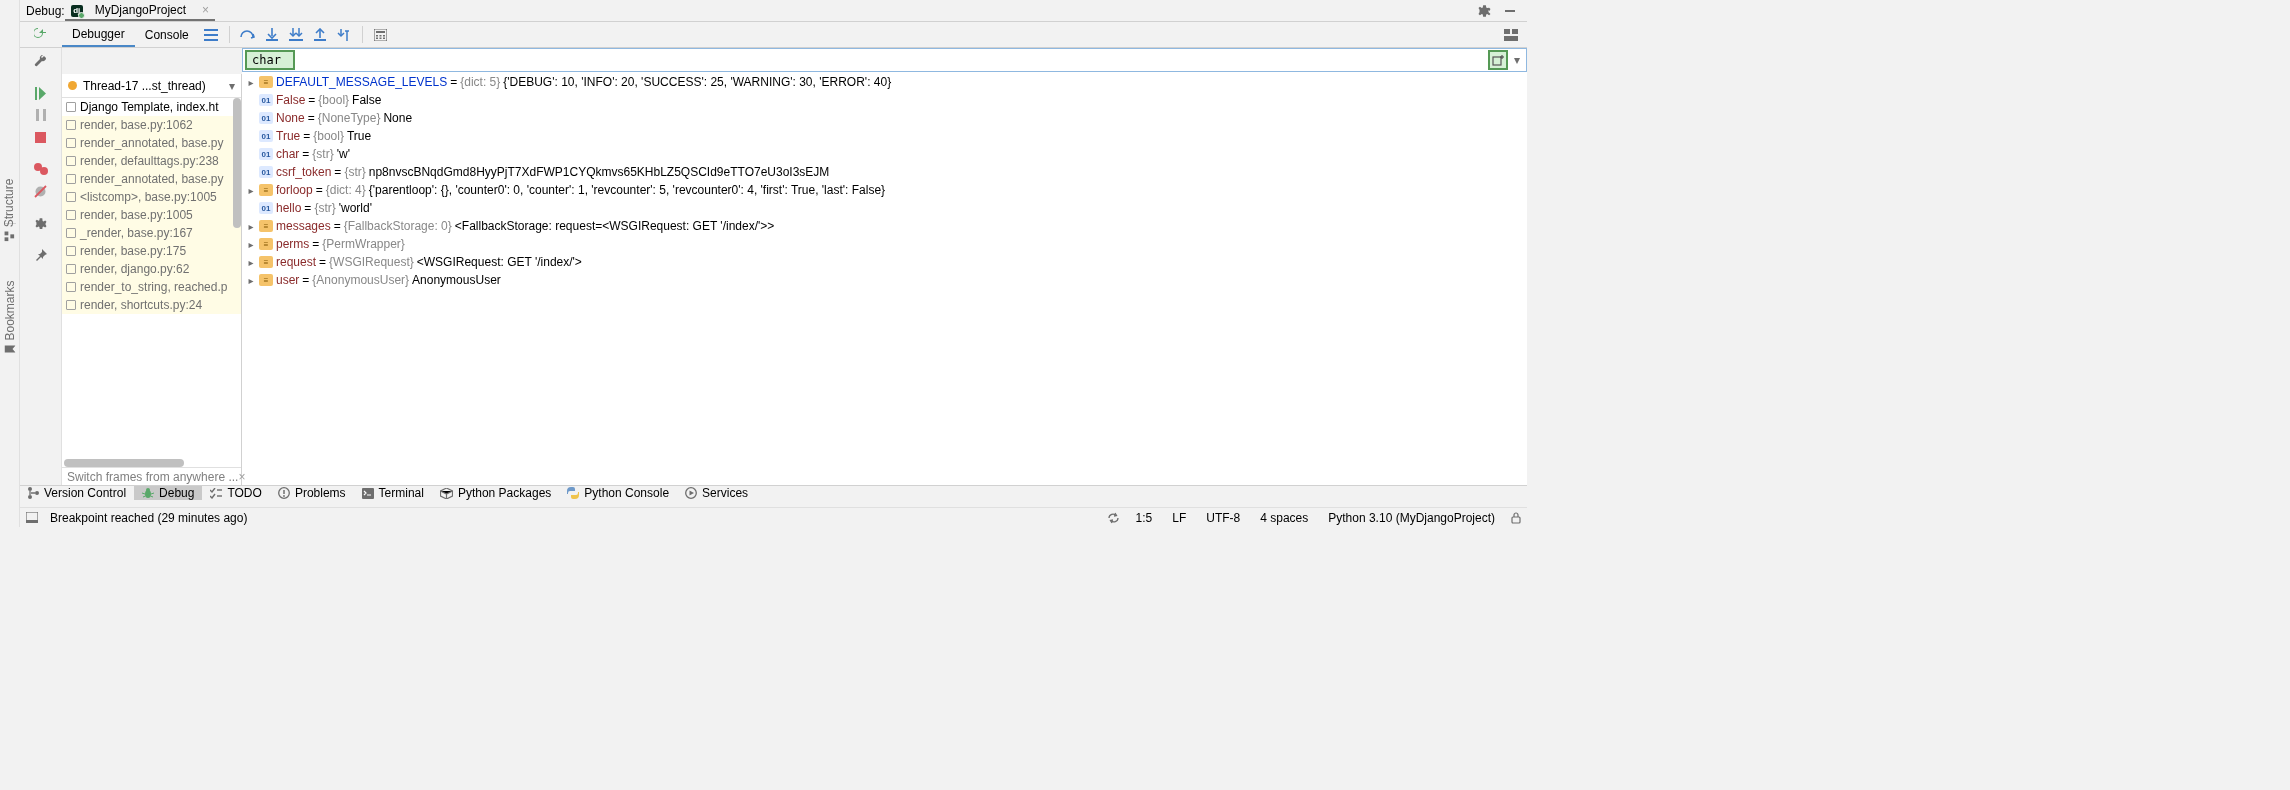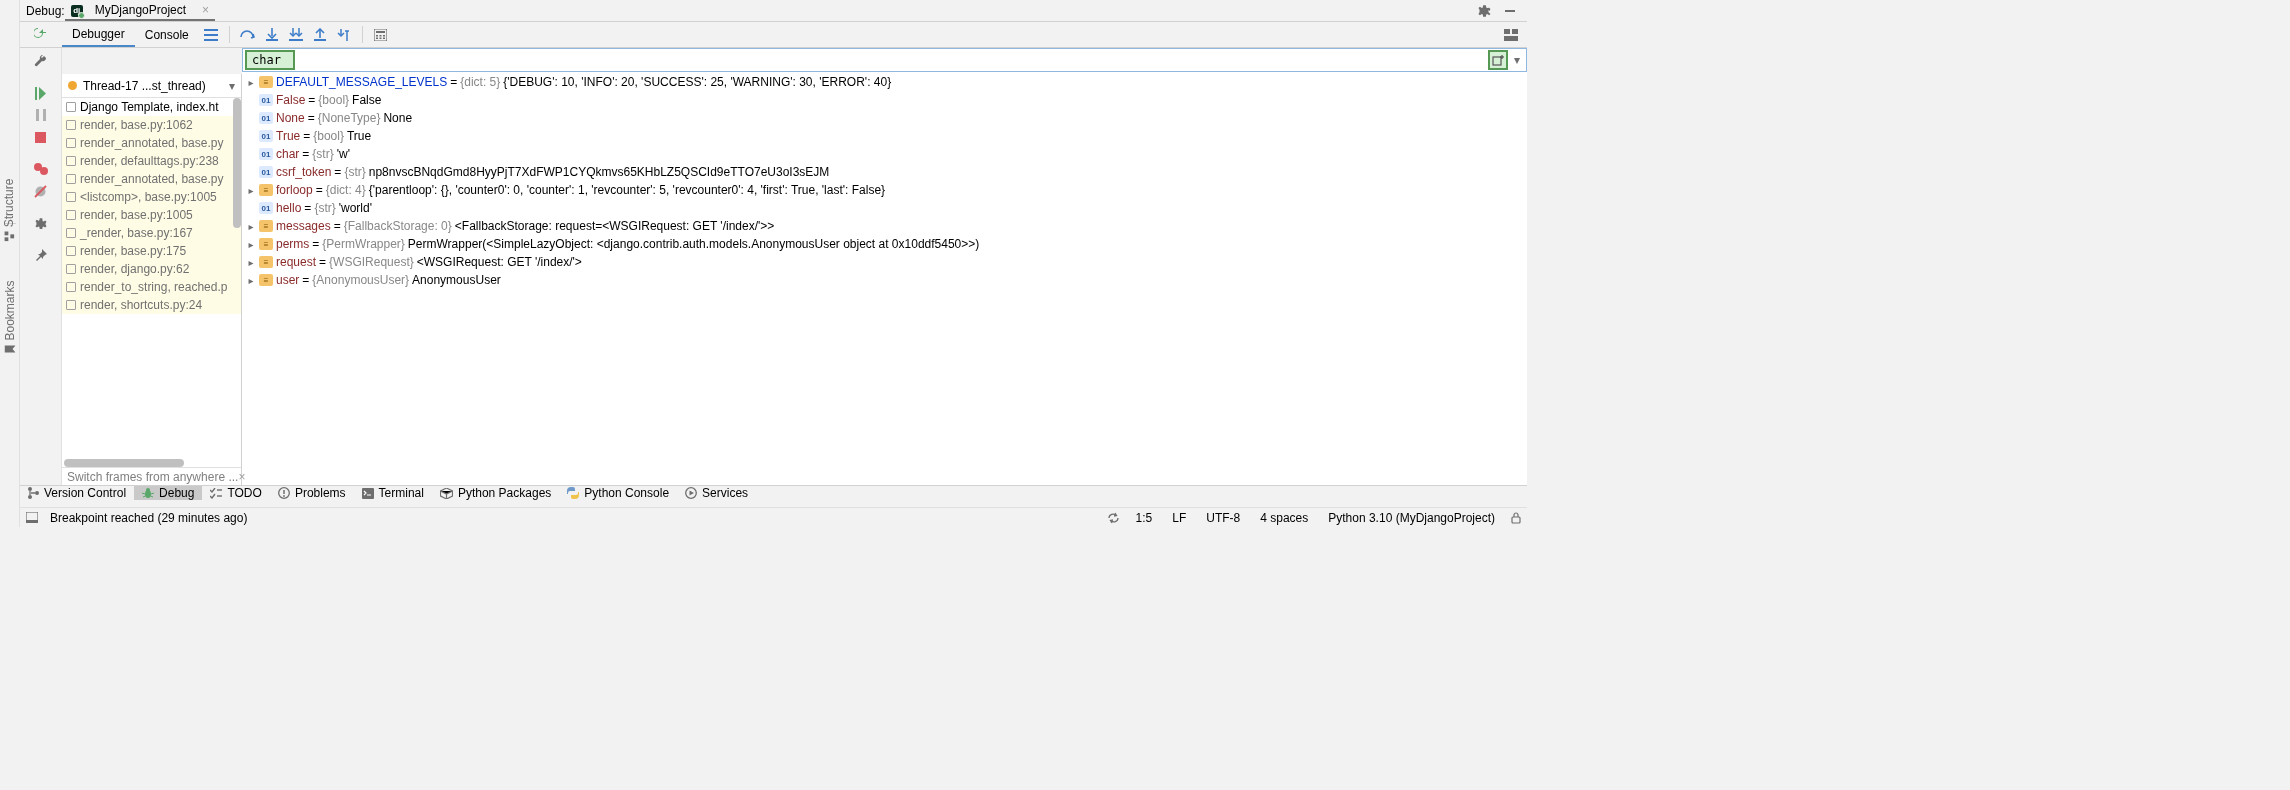--- a/index.html
+++ b/index.html
@@ -460,21 +460,20 @@
             <span class="var-eq"> = </span>
             <span class="var-type">{FallbackStorage: 0} </span>
             <span class="var-val">&lt;FallbackStorage: request=&lt;WSGIRequest: GET '/index/'&gt;&gt;</span>
           </div>
           <div class="var-row">
             <span class="arrow">▸</span>
             <span class="kind-icon kind-obj">≡</span>
             <span class="var-name">perms</span>
             <span class="var-eq"> = </span>
             <span class="var-type">{PermWrapper} </span>
-            <span class="var-val">PermWrapper(&lt;SimpleLazyObject: &lt;django.contrib.auth.models.AnonymousUser object at 0x10ddf5450&gt;&gt;)</span>
           </div>
           <div class="var-row">
             <span class="arrow">▸</span>
             <span class="kind-icon kind-obj">≡</span>
             <span class="var-name">request</span>
             <span class="var-eq"> = </span>
             <span class="var-type">{WSGIRequest} </span>
             <span class="var-val">&lt;WSGIRequest: GET '/index/'&gt;</span>
           </div>
           <div class="var-row">

